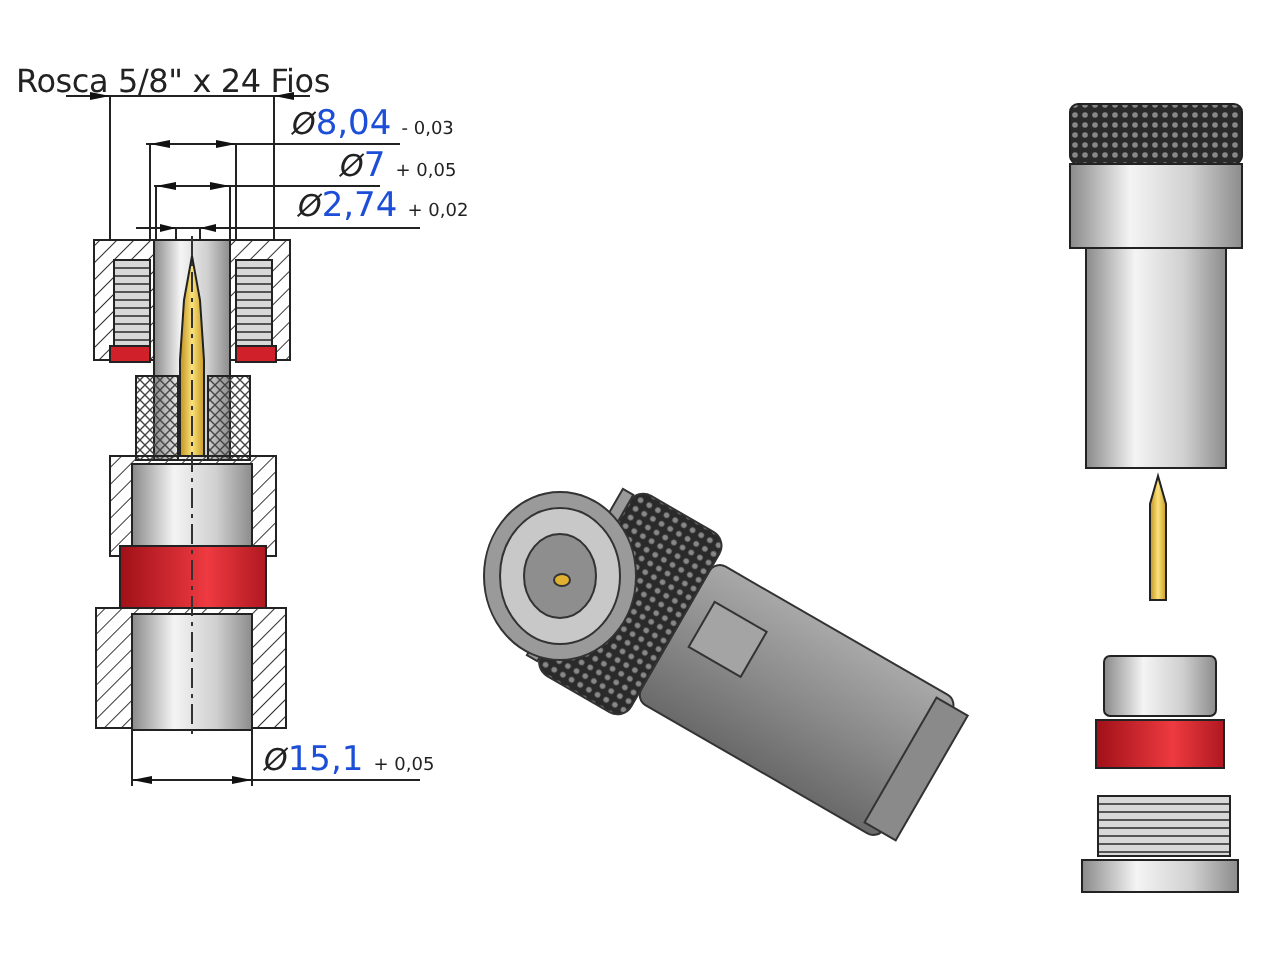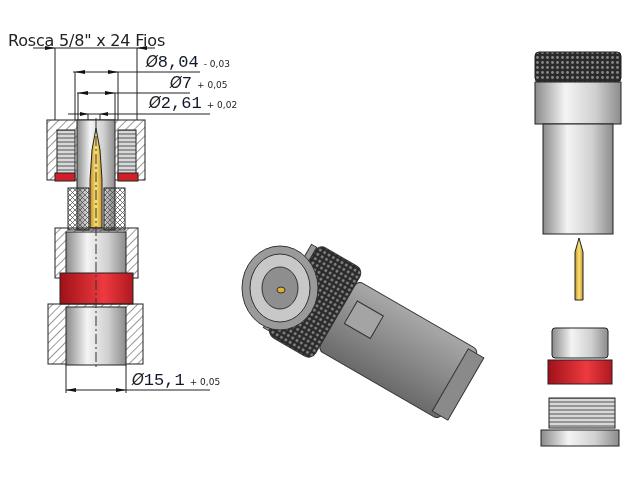--- a/index.html
+++ b/index.html
@@ -1,40 +1,40 @@
 <!DOCTYPE html>
 <html><head>
 <meta charset="utf-8">
 <style>
   html,body{margin:0;padding:0;background:#fff;}
   body{width:640px;height:480px;position:relative;overflow:hidden;font-family:"DejaVu Sans",sans-serif;}
   .abs{position:absolute;}
   .title{left:8px;top:31px;font-size:16px;color:#222;letter-spacing:-0.2px;}
   .phi{font-size:15px;font-style:italic;color:#222;}
-  .val{font-size:17px;color:#0f172a;font-family:Liberation Mono, monospace;}
+  .val{font-size:17px;color:#1d4ed8;}
   .tol{font-size:9px;color:#222;}
   svg{position:absolute;left:0;top:0;}
 </style>
 </head>
 <body>
 
 <div>
 
   <div class="abs title">Rosca 5/8" x 24 Fios</div>
 
   <div class="abs" style="left:146px;top:52px;">
     <span class="phi">Ø</span><span class="val">8,04</span>
     <span class="tol">- 0,03</span>
   </div>
   <div class="abs" style="left:170px;top:73px;">
     <span class="phi">Ø</span><span class="val">7</span>
     <span class="tol">+ 0,05</span>
   </div>
   <div class="abs" style="left:149px;top:93px;">
-    <span class="phi">Ø</span><span class="val">2,61</span>
+    <span class="phi">Ø</span><span class="val">2,74</span>
     <span class="tol">+ 0,02</span>
   </div>
   <div class="abs" style="left:132px;top:370px;">
     <span class="phi">Ø</span><span class="val">15,1</span>
     <span class="tol">+ 0,05</span>
   </div>
 
   <svg width="640" height="480" viewBox="0 0 640 480">
     <defs>
       <linearGradient id="metal" x1="0" x2="1" y1="0" y2="0">

